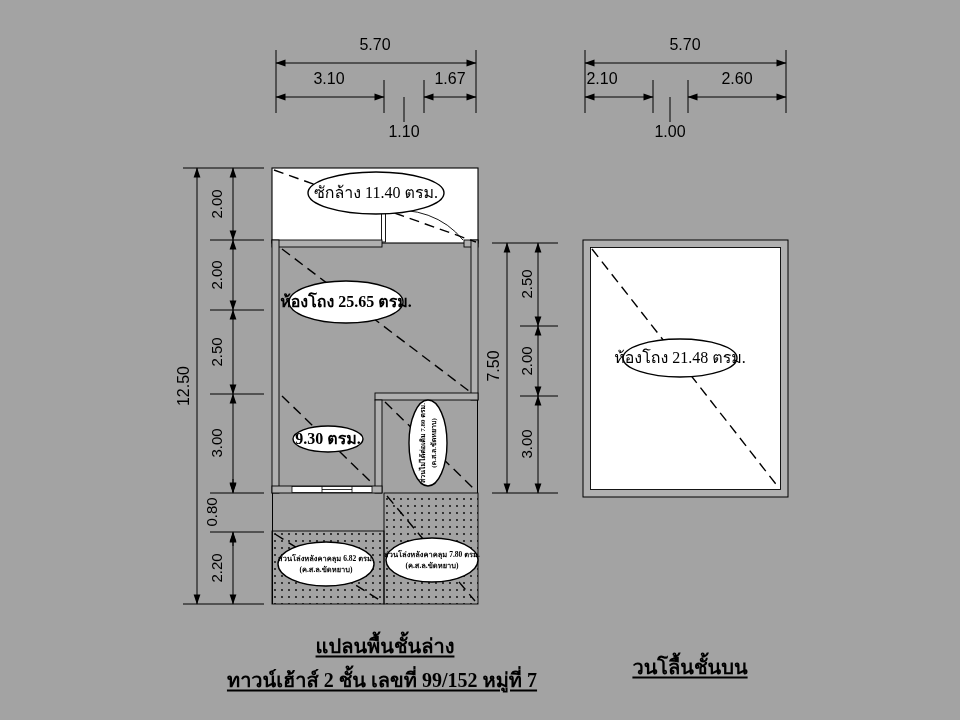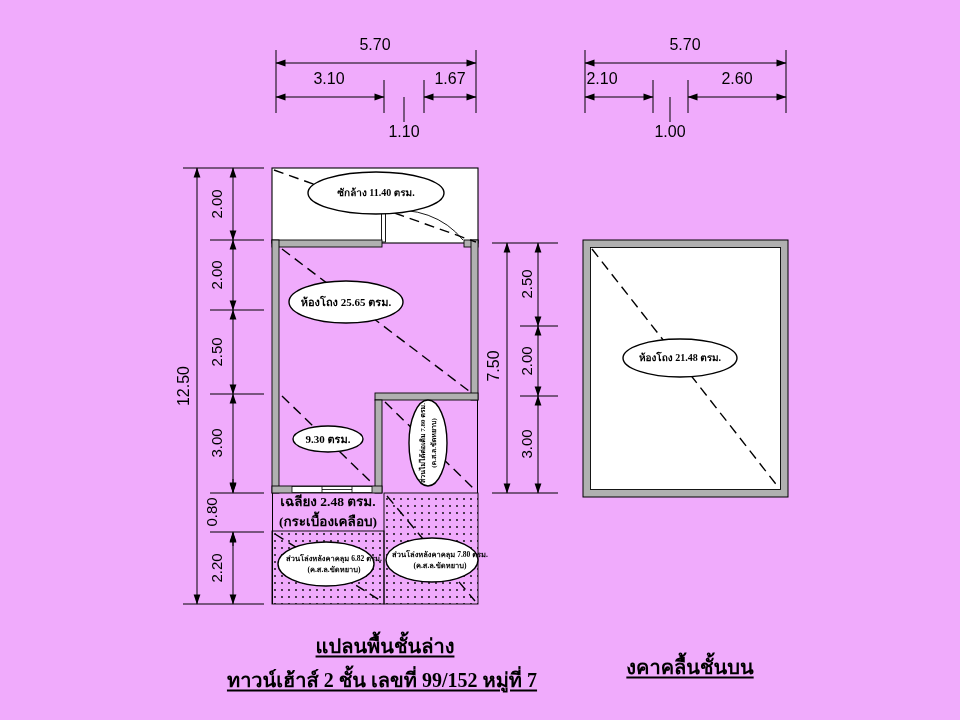--- a/index.html
+++ b/index.html
@@ -1,30 +1,30 @@
 <!DOCTYPE html>
 <html><head>
 <meta charset="utf-8">
 <style>
   html,body{margin:0;padding:0;background:#fff;}
   .canvas{
-    position:relative;width:960px;height:720px;background:#f0abfc;overflow:hidden;
+    position:relative;width:960px;height:720px;background:#a3a3a3;overflow:hidden;
     font-family:"Liberation Serif","DejaVu Serif",serif;color:#000;
   }
   svg{position:absolute;left:0;top:0;}
   .lbl{
     position:absolute;transform:translate(-50%,-50%);
     white-space:nowrap;text-align:center;line-height:1.15;
   }
   .rot{transform:translate(-50%,-50%) rotate(-90deg);}
   .dim{font-family:"Liberation Sans","DejaVu Sans",sans-serif;font-size:16px;}
   .dim-rot{font-family:"Liberation Sans","DejaVu Sans",sans-serif;font-size:15px;}
-  .room{font-weight:bold;font-size:10px;}
-  .room-sm{font-weight:bold;font-size:11px;}
-  .tiny{font-weight:bold;font-size:7.5px;line-height:1.5;margin-left:8px;}
+  .room{font-weight:normal;font-size:16px;}
+  .room-sm{font-weight:bold;font-size:16px;}
+  .tiny{font-weight:bold;font-size:7.5px;line-height:1.5;}
   .tiny-rot{font-weight:bold;font-size:7px;line-height:1.5;}
   .porch{font-weight:bold;font-size:13.5px;line-height:1.45;}
   .caption{font-weight:bold;font-size:20px;text-decoration:underline;text-underline-offset:3px;text-align:center;}
 </style>
 </head>
 <body>
 
 <div class="canvas">
 
   <svg width="960" height="720" viewBox="0 0 960 720">
@@ -172,34 +172,30 @@
 
   <div class="lbl room" style="left:376px;top:193px">ซักล้าง 11.40 ตรม.</div>
   <div class="lbl room-sm" style="left:346px;top:302px">ห้องโถง 25.65  ตรม.</div>
   <div class="lbl room-sm" style="left:328px;top:439px">9.30 ตรม.</div>
 
   <div class="lbl rot tiny-rot" style="left:428px;top:443px">
     <div>ส่วนไม่ได้ต่อเติม 7.80 ตรม.</div>
     <div>(ค.ส.ล.ขัดหยาบ)</div>
   </div>
 
-  <div class="lbl porch" style="left:328px;top:512px">
-    <div>เฉลียง 2.48 ตรม.</div>
-    <div>(กระเบื้องเคลือบ)</div>
-  </div>
 
   <div class="lbl tiny" style="left:326px;top:564px">
     <div>ส่วนโล่งหลังคาคลุม 6.82 ตรม.</div>
     <div>(ค.ส.ล.ขัดหยาบ)</div>
   </div>
 
   <div class="lbl tiny" style="left:432px;top:560px">
     <div>ส่วนโล่งหลังคาคลุม 7.80 ตรม.</div>
     <div>(ค.ส.ล.ขัดหยาบ)</div>
   </div>
 
   <div class="lbl room" style="left:680px;top:358px">ห้องโถง 21.48  ตรม.</div>
 
   <div class="lbl caption" style="left:385px;top:646px">แปลนพื้นชั้นล่าง</div>
   <div class="lbl caption" style="left:382px;top:680px">ทาวน์เฮ้าส์ 2 ชั้น เลขที่ 99/152 หมู่ที่ 7</div>
-  <div class="lbl caption" style="left:690px;top:667px">งคาคลื้นชั้นบน</div>
+  <div class="lbl caption" style="left:690px;top:667px">วนโลื้นชั้นบน</div>
 
 </div>
 
 </body></html>

